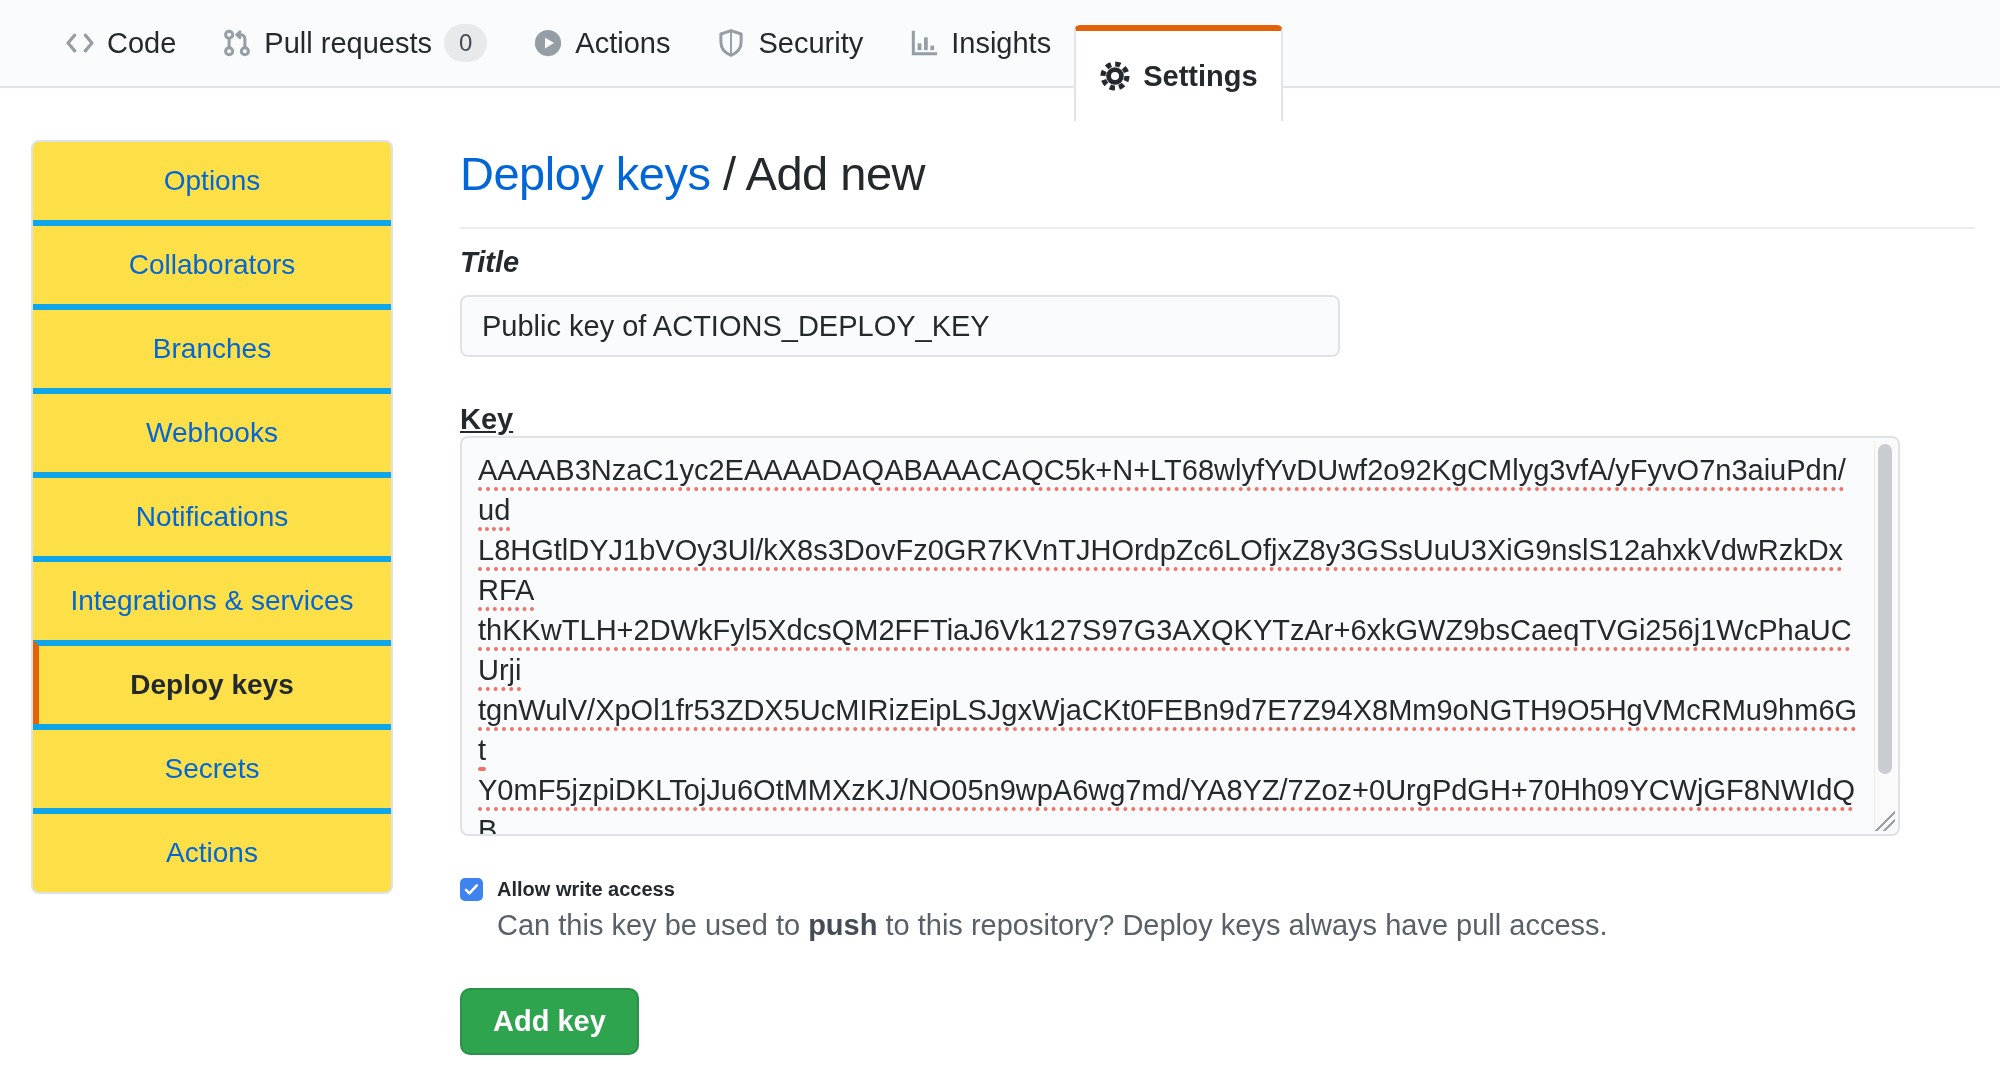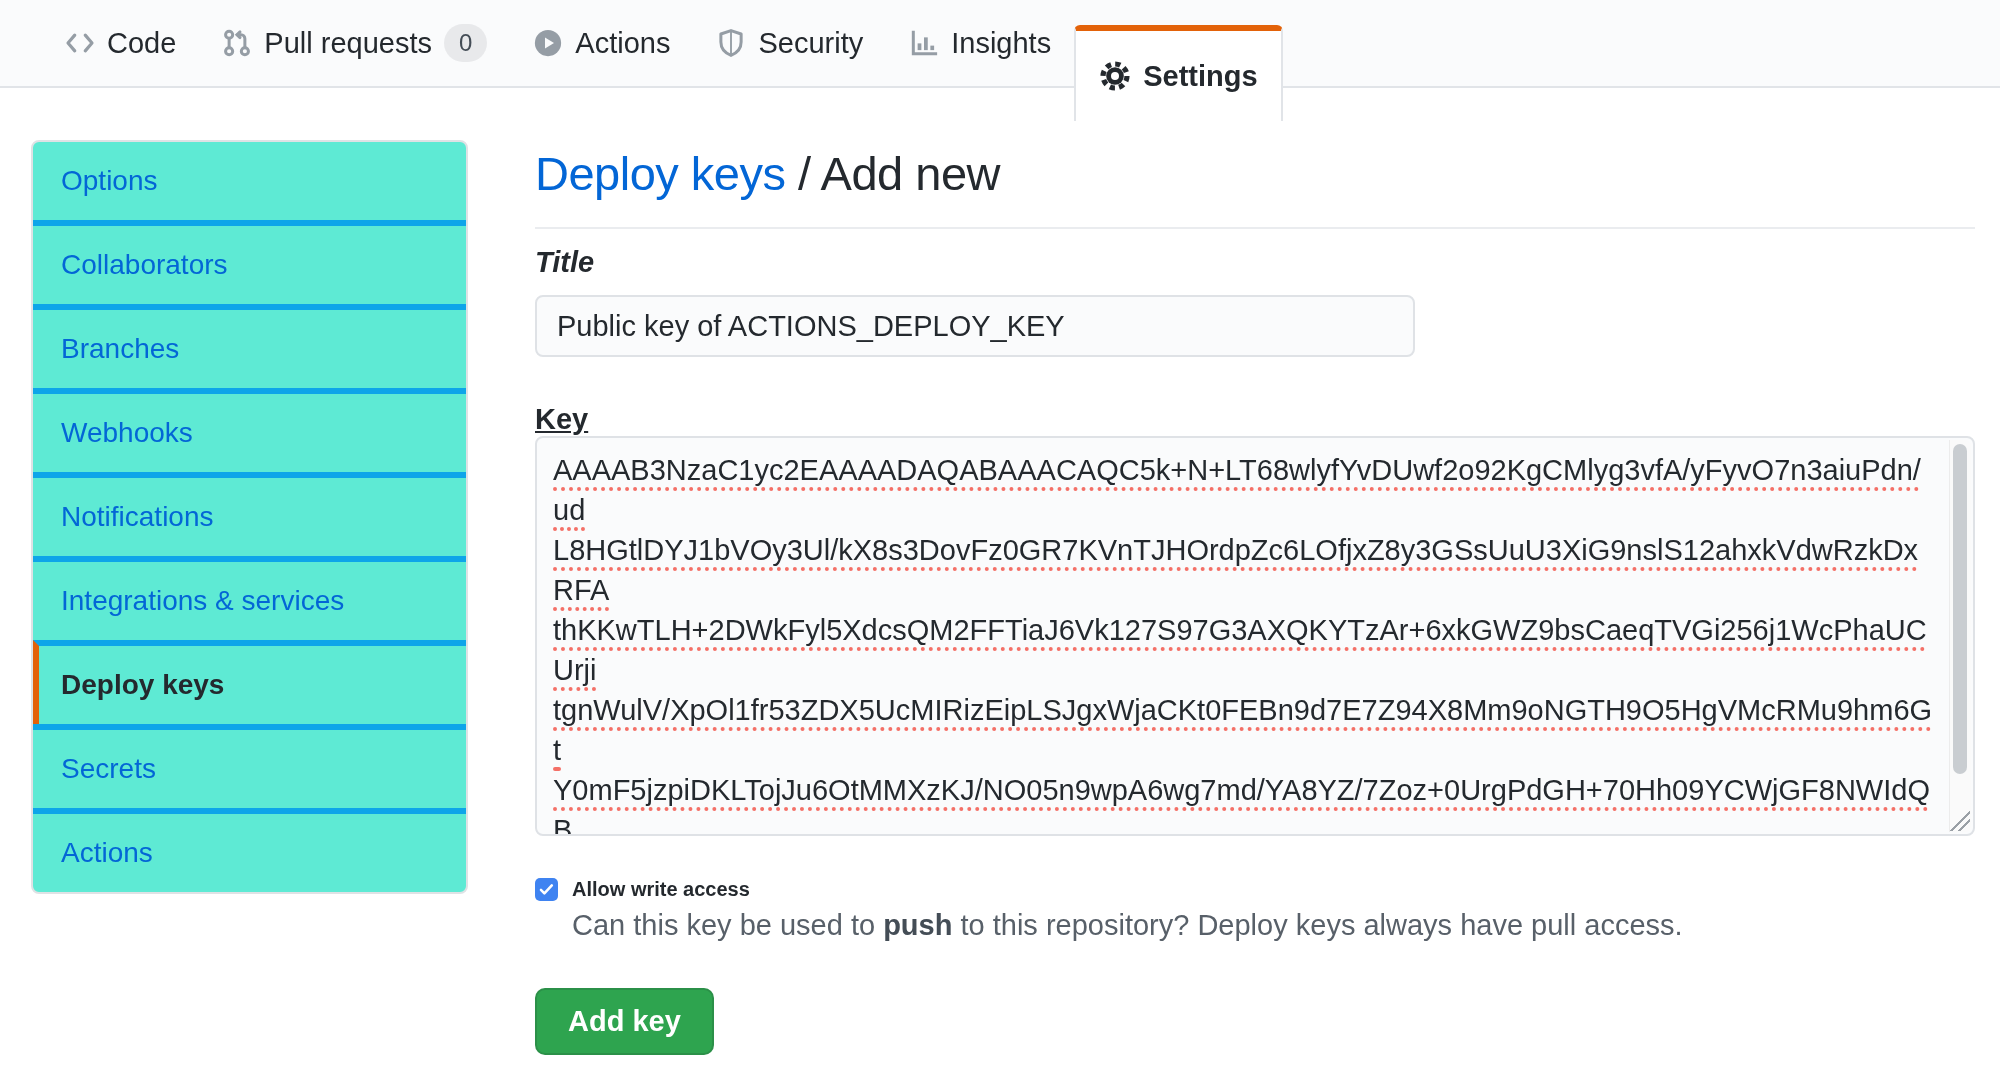--- a/index.html
+++ b/index.html
@@ -15,22 +15,22 @@
   .counter { background: rgba(27,31,35,.08); color: #444d56; font-size: 24px; line-height: 1;
     padding: 7px 15px; border-radius: 22px; }
   .tab.active { background: #fff; border: 2px solid #e1e4e8; border-bottom: none;
     border-top: 6px solid #e36209; border-radius: 6px 6px 0 0; height: 96px; margin-top: 10px;
     align-self: flex-start; position: relative; z-index: 2; top: 15px; font-weight: 600;
     margin-bottom: -2px; padding-top: 0; }
   .tab.active .ticon { color: #24292e; }
 
   
   .layout { display: flex; padding: 52px 25px 0 31px; }
-  .sidebar { width: 437px; border: 2px solid #dfe2e5; border-radius: 8px; background: #5eead4;
-    align-self: flex-start; overflow: hidden; }
+  .sidebar { width: 362px; border: 2px solid #dfe2e5; border-radius: 8px; background: #fde047;
+    align-self: flex-start; overflow: hidden; text-align: center; }
   .side-item { display: block; padding: 23px 28px; font-size: 28px; color: #0366d6;
     text-decoration: none; border-top: 6px solid #0ea5e9; cursor: pointer; }
   .side-item:first-child { border-top: none; }
   .side-item.active { color: #24292e; font-weight: 700; border-left: 6px solid #e36209;
     padding-left: 22px; }
 
   .main { flex: 1; margin-left: 67px; padding-top: 6px; }
   .page-heading { font-size: 47px; font-weight: 400; letter-spacing: -.5px; }
   .page-heading a { color: #0366d6; text-decoration: none; cursor: pointer; }
   .heading-rule { border: none; border-top: 2px solid #eaecef; margin: 26px 0 0 0; }

